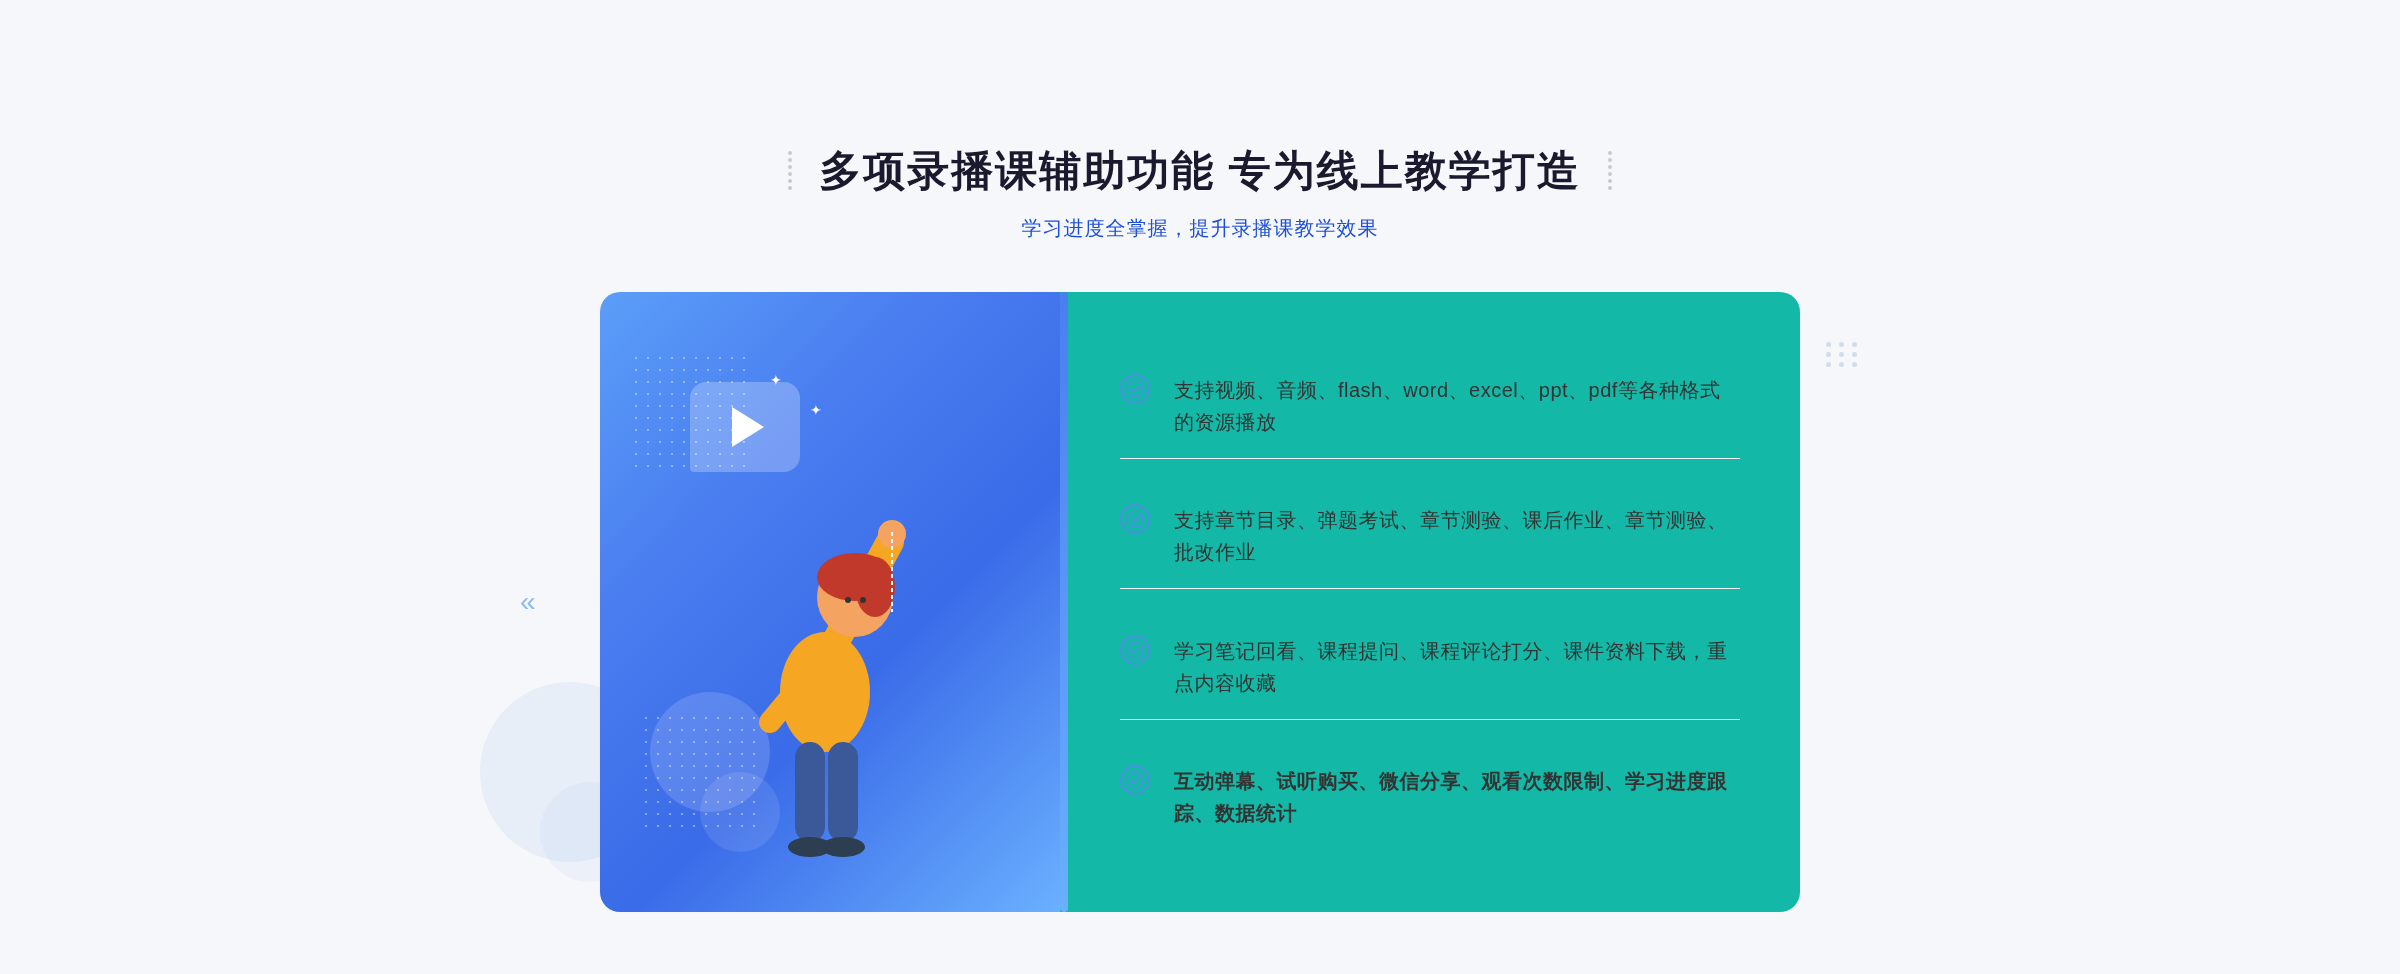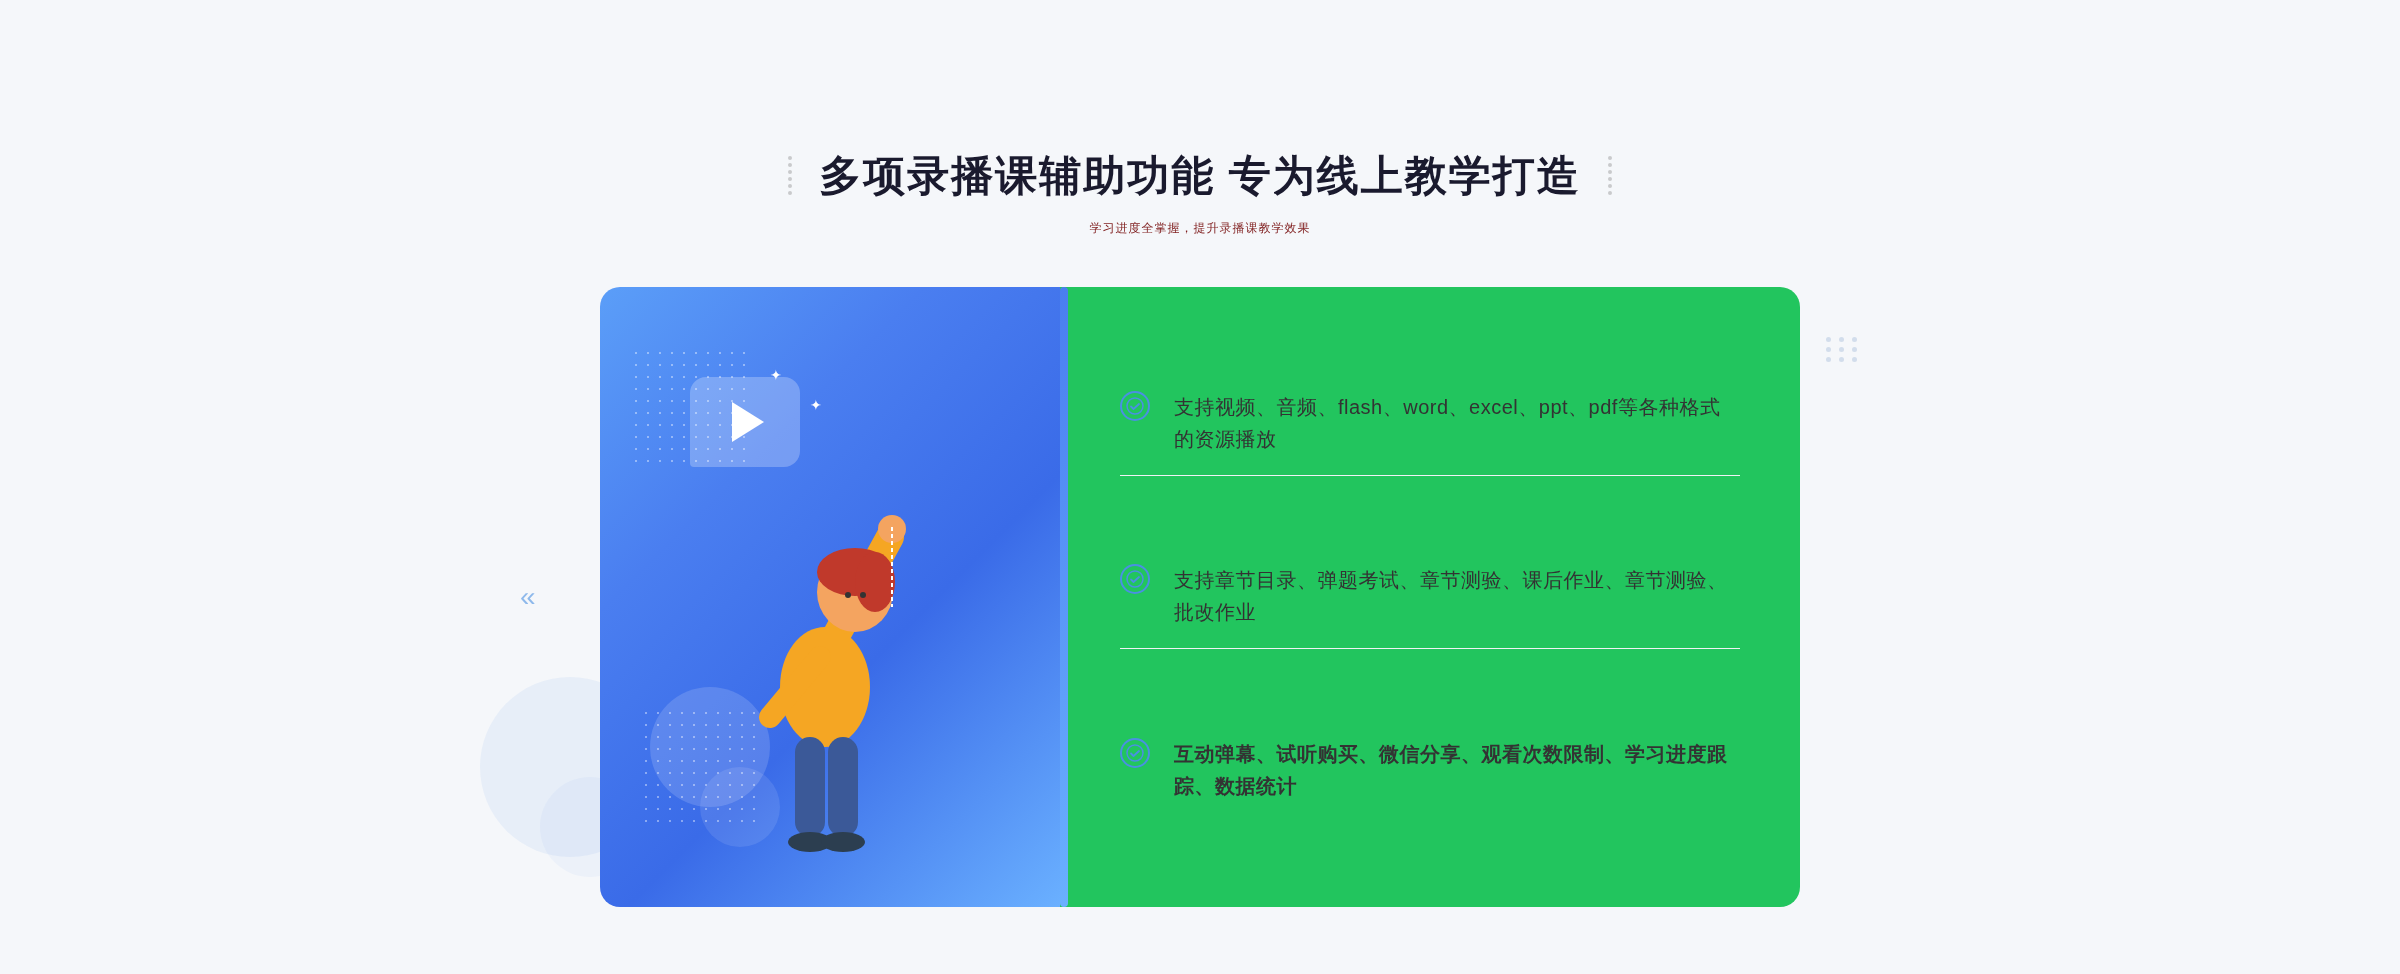--- a/index.html
+++ b/index.html
@@ -44,22 +44,22 @@
     }
 
     .main-title {
       font-size: 42px;
       font-weight: 600;
       color: #1a1a2e;
       letter-spacing: 2px;
     }
 
     .sub-title {
-      font-size: 12px;
-      color: #7f1d1d;
+      font-size: 20px;
+      color: #1d4ed8;
       letter-spacing: 1px;
     }
 
     .content-area {
       display: flex;
       align-items: stretch;
       gap: 0;
       width: 1200px;
       position: relative;
     }
@@ -146,21 +146,21 @@
       color: white;
       font-size: 14px;
     }
 
     .sparkle-1 { top: 80px; left: 170px; }
     .sparkle-2 { top: 110px; left: 210px; }
 
     
     .content-panel {
       flex: 1;
-      background: #22c55e;
+      background: #14b8a6;
       border-radius: 0 20px 20px 0;
       padding: 50px 60px;
       display: flex;
       flex-direction: column;
       justify-content: space-around;
       min-height: 620px;
     }
 
     .feature-item {
       display: flex;
@@ -365,20 +365,29 @@
       <div class="feature-item">
         <div class="check-circle">
           <svg width="18" height="18" viewBox="0 0 18 18" fill="none" xmlns="http://www.w3.org/2000/svg">
             <circle cx="9" cy="9" r="8" stroke="#4a90e2" stroke-width="1.5"></circle>
             <path d="M5 9.5L7.5 12L13 7" stroke="#4a90e2" stroke-width="1.8" stroke-linecap="round" stroke-linejoin="round"></path>
           </svg>
         </div>
         <span class="feature-text">支持章节目录、弹题考试、章节测验、课后作业、章节测验、批改作业</span>
       </div>
 
+      <div class="feature-item">
+        <div class="check-circle">
+          <svg width="18" height="18" viewBox="0 0 18 18" fill="none" xmlns="http://www.w3.org/2000/svg">
+            <circle cx="9" cy="9" r="8" stroke="#4a90e2" stroke-width="1.5"></circle>
+            <path d="M5 9.5L7.5 12L13 7" stroke="#4a90e2" stroke-width="1.8" stroke-linecap="round" stroke-linejoin="round"></path>
+          </svg>
+        </div>
+        <span class="feature-text">学习笔记回看、课程提问、课程评论打分、课件资料下载，重点内容收藏</span>
+      </div>
 
       <div class="feature-item">
         <div class="check-circle">
           <svg width="18" height="18" viewBox="0 0 18 18" fill="none" xmlns="http://www.w3.org/2000/svg">
             <circle cx="9" cy="9" r="8" stroke="#4a90e2" stroke-width="1.5"></circle>
             <path d="M5 9.5L7.5 12L13 7" stroke="#4a90e2" stroke-width="1.8" stroke-linecap="round" stroke-linejoin="round"></path>
           </svg>
         </div>
         <span class="feature-text">互动弹幕、试听购买、微信分享、观看次数限制、学习进度跟踪、数据统计</span>
       </div>

